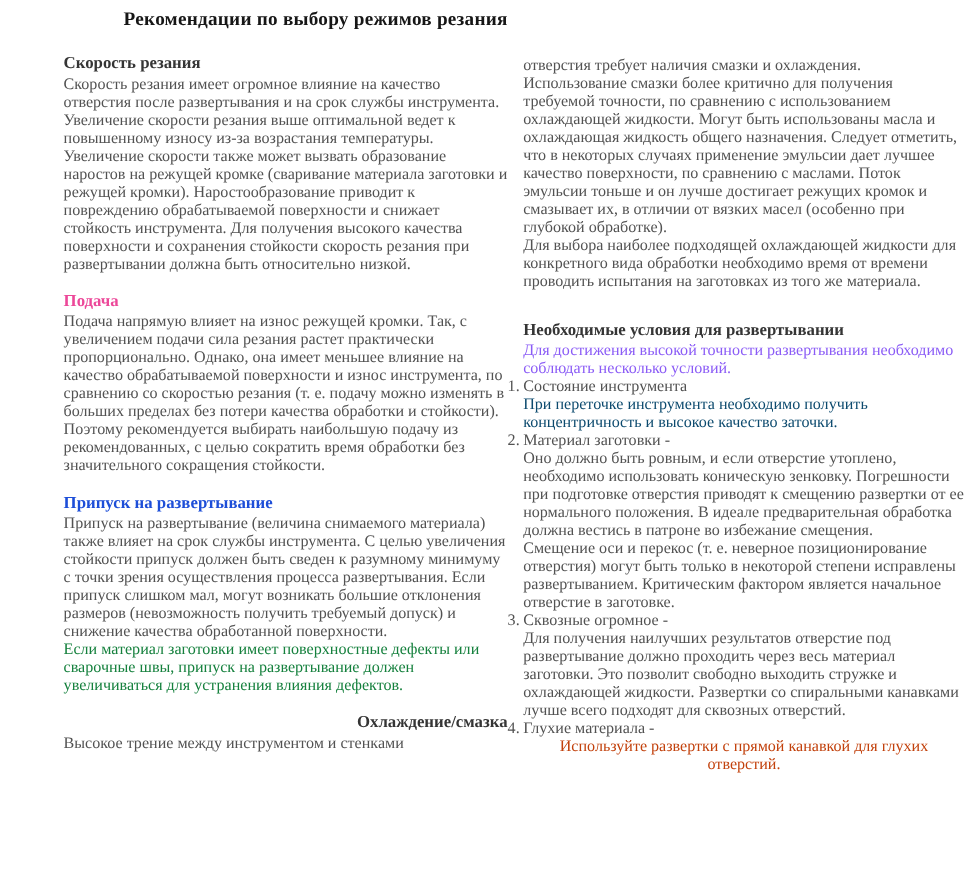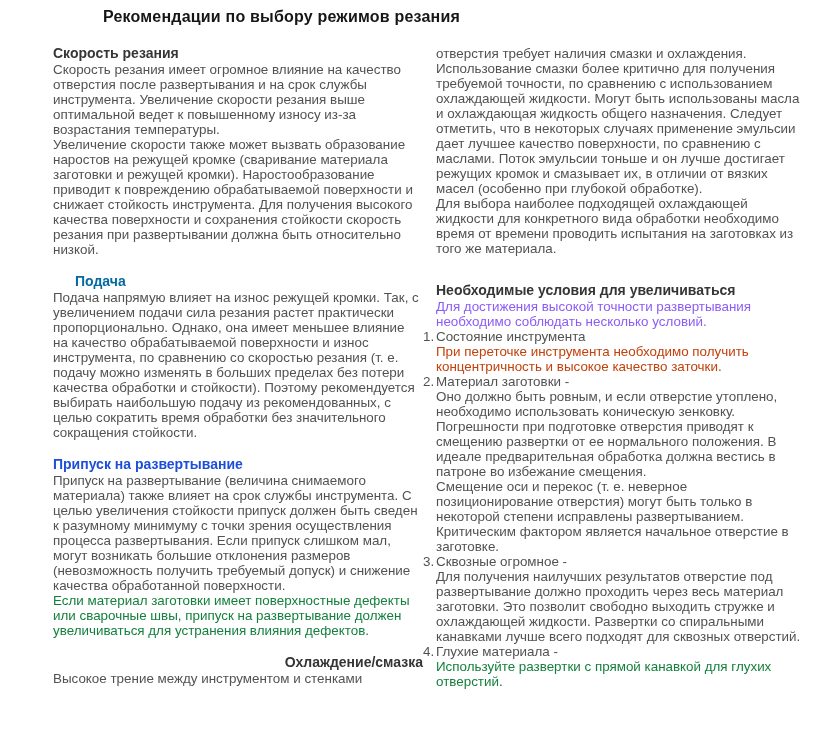--- a/index.html
+++ b/index.html
@@ -6,21 +6,21 @@
     margin: 0;
     padding: 0;
     background: #ffffff;
   }
   .page {
     position: relative;
     width: 814px;
     height: 736px;
     background: #ffffff;
     overflow: hidden;
-    font-family: Liberation Sans, sans-serif;
+    font-family: Liberation Serif, serif;
   }
   .doc-title {
     position: absolute;
     left: 103px;
     top: 8px;
     margin: 0;
     font-size: 16px;
     font-weight: 700;
     color: #161616;
     letter-spacing: 0.2px;
@@ -69,56 +69,56 @@
 <div class="page" style="background: rgb(255, 255, 255);">
   <h1 class="doc-title" style="color: rgb(22, 22, 22);">Рекомендации по выбору режимов резания</h1>
   <div class="columns">
     <div class="col col-left">
         <div class="section">
           <h2 style="color: rgb(53, 53, 53);">Скорость резания</h2>
           <p style="color: rgb(82, 82, 82);">Скорость резания имеет огромное влияние на качество отверстия после развертывания и на срок службы инструмента. Увеличение скорости резания выше оптимальной ведет к повышенному износу из-за возрастания температуры.</p>
           <p style="color: rgb(82, 82, 82);">Увеличение скорости также может вызвать образование наростов на режущей кромке (сваривание материала заготовки и режущей кромки). Наростообразование приводит к повреждению обрабатываемой поверхности и снижает стойкость инструмента. Для получения высокого качества поверхности и сохранения стойкости скорость резания при развертывании должна быть относительно низкой.</p>
         </div>
         <div class="section">
-          <h2 style="color: #0369a1; margin-left: 22px;">Подача</h2>
+          <h2 style="color: #ec4899;">Подача</h2>
           <p style="color: rgb(82, 82, 82);">Подача напрямую влияет на износ режущей кромки. Так, с увеличением подачи сила резания растет практически пропорционально. Однако, она имеет меньшее влияние на качество обрабатываемой поверхности и износ инструмента, по сравнению со скоростью резания (т. е. подачу можно изменять в больших пределах без потери качества обработки и стойкости). Поэтому рекомендуется выбирать наибольшую подачу из рекомендованных, с целью сократить время обработки без значительного сокращения стойкости.</p>
         </div>
         <div class="section">
           <h2 style="color: #1d4ed8;">Припуск на развертывание</h2>
           <p style="color: rgb(82, 82, 82);">Припуск на развертывание (величина снимаемого материала) также влияет на срок службы инструмента. С целью увеличения стойкости припуск должен быть сведен к разумному минимуму с точки зрения осуществления процесса развертывания. Если припуск слишком мал, могут возникать большие отклонения размеров (невозможность получить требуемый допуск) и снижение качества обработанной поверхности.</p>
           <p style="color: #15803d;">Если материал заготовки имеет поверхностные дефекты или сварочные швы, припуск на развертывание должен увеличиваться для устранения влияния дефектов.</p>
         </div>
         <div class="section">
           <h2 style="color: rgb(53, 53, 53); text-align: right;">Охлаждение/смазка</h2>
           <p style="color: rgb(82, 82, 82);">Высокое трение между инструментом и стенками</p>
         </div>
       </div>
     <div class="col col-right">
         <div class="section">
           <p style="color: rgb(82, 82, 82);">отверстия требует наличия смазки и охлаждения. Использование смазки более критично для получения требуемой точности, по сравнению с использованием охлаждающей жидкости. Могут быть использованы масла и охлаждающая жидкость общего назначения. Следует отметить, что в некоторых случаях применение эмульсии дает лучшее качество поверхности, по сравнению с маслами. Поток эмульсии тоньше и он лучше достигает режущих кромок и смазывает их, в отличии от вязких масел (особенно при глубокой обработке).</p>
           <p style="color: rgb(82, 82, 82);">Для выбора наиболее подходящей охлаждающей жидкости для конкретного вида обработки необходимо время от времени проводить испытания на заготовках из того же материала.</p>
         </div>
         <div class="section has-list">
-          <h2 style="color: rgb(53, 53, 53);">Необходимые условия для увеличиваться</h2>
+          <h2 style="color: rgb(53, 53, 53);">Необходимые условия для развертывании</h2>
           <p style="color: #8b5cf6;">Для достижения высокой точности развертывания необходимо соблюдать несколько условий.</p>
           <div class="numbered-list">
             <div class="list-item">
               <div class="li-head" style="color: rgb(82, 82, 82);"><span class="li-num">1.</span><span class="li-title">Состояние инструмента</span></div>
-              <p style="color: #c2410c;">При переточке инструмента необходимо получить концентричность и высокое качество заточки.</p>
+              <p style="color: #0c4a6e;">При переточке инструмента необходимо получить концентричность и высокое качество заточки.</p>
             </div>
             <div class="list-item">
               <div class="li-head" style="color: rgb(82, 82, 82);"><span class="li-num">2.</span><span class="li-title">Материал заготовки -</span></div>
               <p style="color: rgb(82, 82, 82);">Оно должно быть ровным, и если отверстие утоплено, необходимо использовать коническую зенковку. Погрешности при подготовке отверстия приводят к смещению развертки от ее нормального положения. В идеале предварительная обработка должна вестись в патроне во избежание смещения.</p>
               <p style="color: rgb(82, 82, 82);">Смещение оси и перекос (т. е. неверное позиционирование отверстия) могут быть только в некоторой степени исправлены развертыванием. Критическим фактором является начальное отверстие в заготовке.</p>
             </div>
             <div class="list-item">
               <div class="li-head" style="color: rgb(82, 82, 82);"><span class="li-num">3.</span><span class="li-title">Сквозные огромное -</span></div>
               <p style="color: rgb(82, 82, 82);">Для получения наилучших результатов отверстие под развертывание должно проходить через весь материал заготовки. Это позволит свободно выходить стружке и охлаждающей жидкости. Развертки со спиральными канавками лучше всего подходят для сквозных отверстий.</p>
             </div>
             <div class="list-item">
               <div class="li-head" style="color: rgb(82, 82, 82);"><span class="li-num">4.</span><span class="li-title">Глухие материала -</span></div>
-              <p style="color: #15803d;">Используйте развертки с прямой канавкой для глухих отверстий.</p>
+              <p style="color: #c2410c; text-align: center;">Используйте развертки с прямой канавкой для глухих отверстий.</p>
             </div>
           </div>
         </div>
       </div>
   </div>
 </div>
 
 </body></html>

